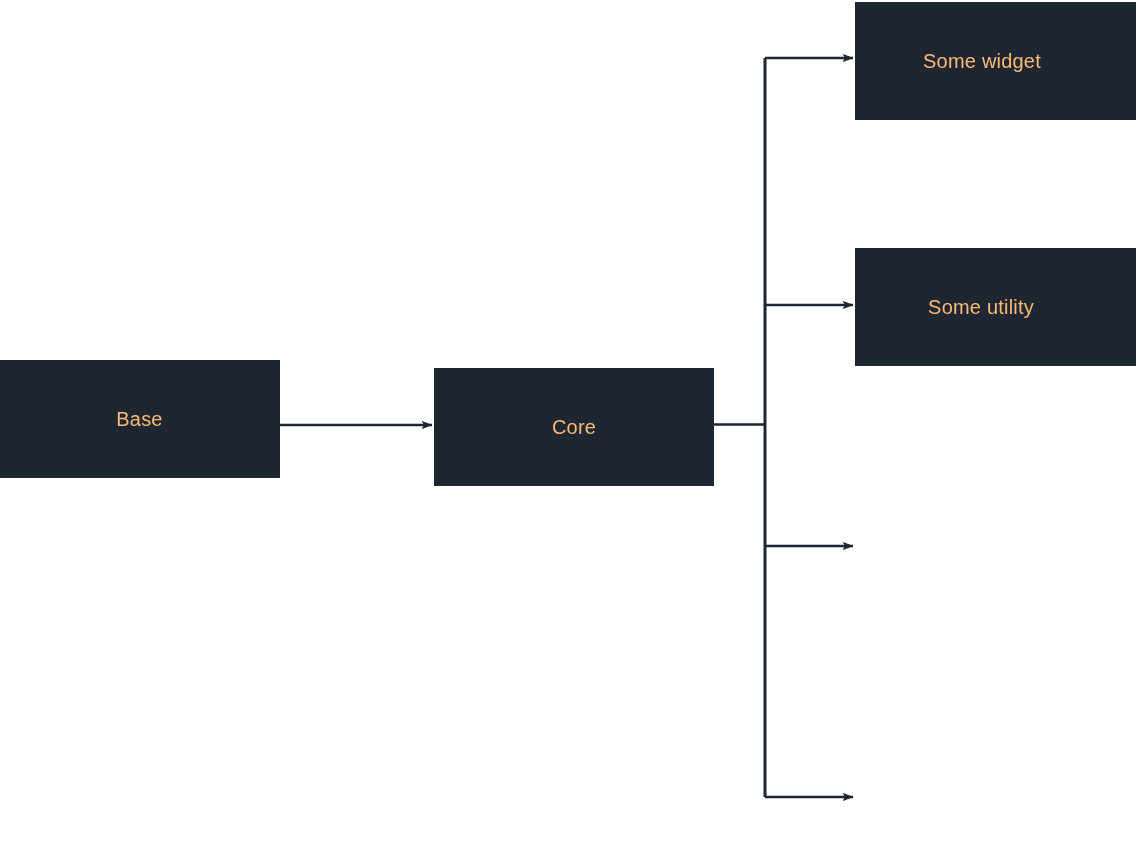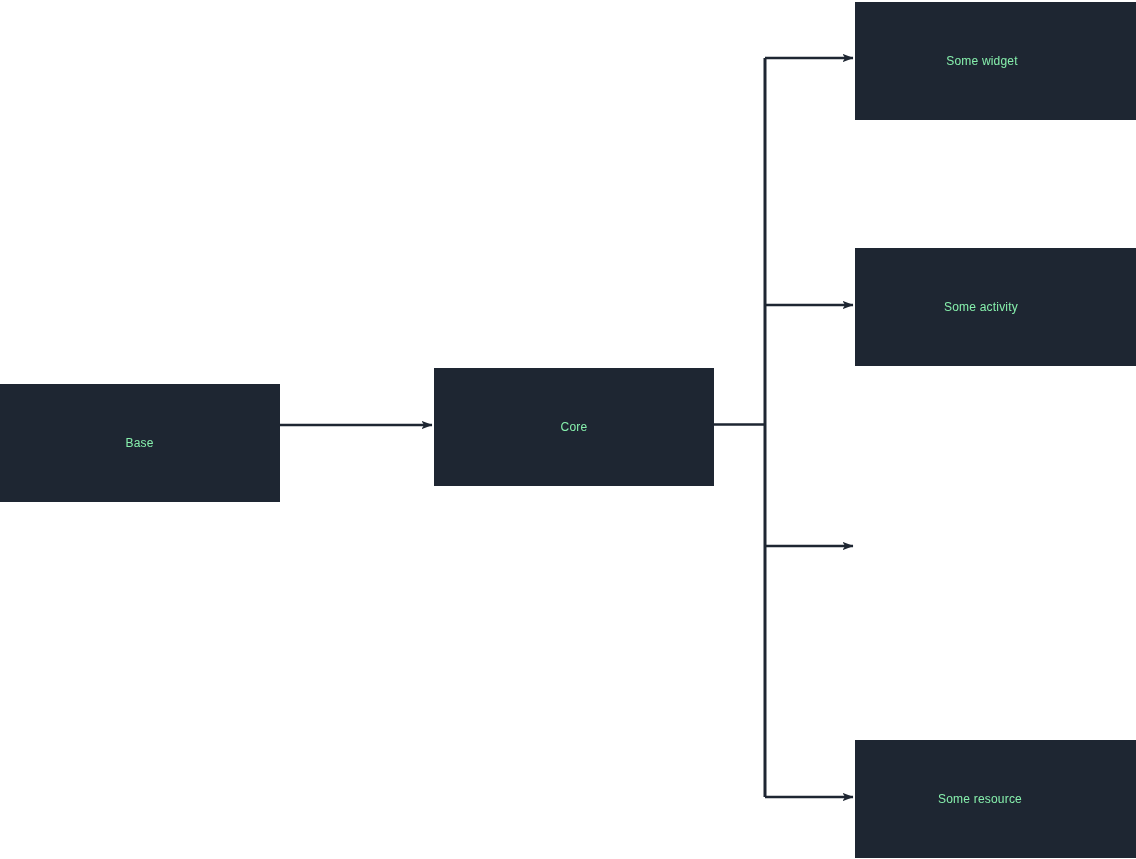--- a/index.html
+++ b/index.html
@@ -28,30 +28,30 @@
   .node {
     position: absolute;
     box-sizing: border-box;
     background: #1e2632;
     display: flex;
     align-items: center;
     justify-content: center;
     overflow: hidden;
   }
   .node-label {
-    color: #86efac;
+    color: #fdba74;
     font-family: "Liberation Sans", sans-serif;
-    font-size: 12px;
+    font-size: 20px;
     line-height: 1;
     font-weight: 400;
     white-space: nowrap;
     letter-spacing: 0.2px;
   }
   
-  #node-base      { left: -1px;  top: 384px; width: 281px; height: 118px; }
+  #node-base      { left: -1px;  top: 360px; width: 281px; height: 118px; }
   #node-core      { left: 434px; top: 368px; width: 280px; height: 118px; align-items: center; }
   #node-widget    { left: 855px; top: 2px;   width: 282px; height: 118px; }
   #node-activity  { left: 855px; top: 248px; width: 282px; height: 118px; }
   #node-utility   { left: 855px; top: 488px; width: 282px; height: 118px; }
   #node-resource  { left: 855px; top: 740px; width: 282px; height: 118px; }
 
   
   #node-widget .node-label   { transform: translateX(-14px); }
   #node-activity .node-label { transform: translateX(-15px); }
   #node-utility .node-label  { transform: translateX(-14px); }
@@ -90,21 +90,18 @@
 
   <div class="node" id="node-core">
     <span class="node-label">Core</span>
   </div>
 
   <div class="node" id="node-widget">
     <span class="node-label">Some widget</span>
   </div>
 
   <div class="node" id="node-activity">
-    <span class="node-label">Some activity</span>
+    <span class="node-label">Some utility</span>
   </div>
 
 
-  <div class="node" id="node-resource">
-    <span class="node-label">Some resource</span>
-  </div>
 
 </div>
 
 </body></html>

